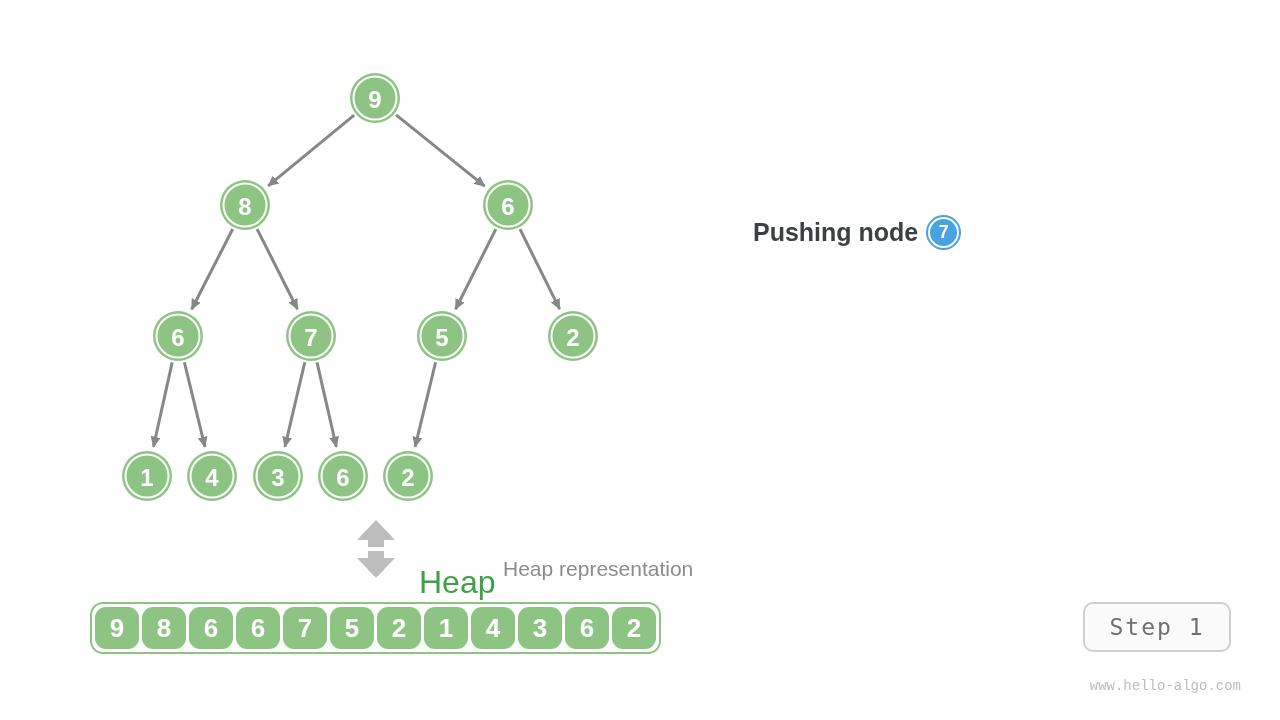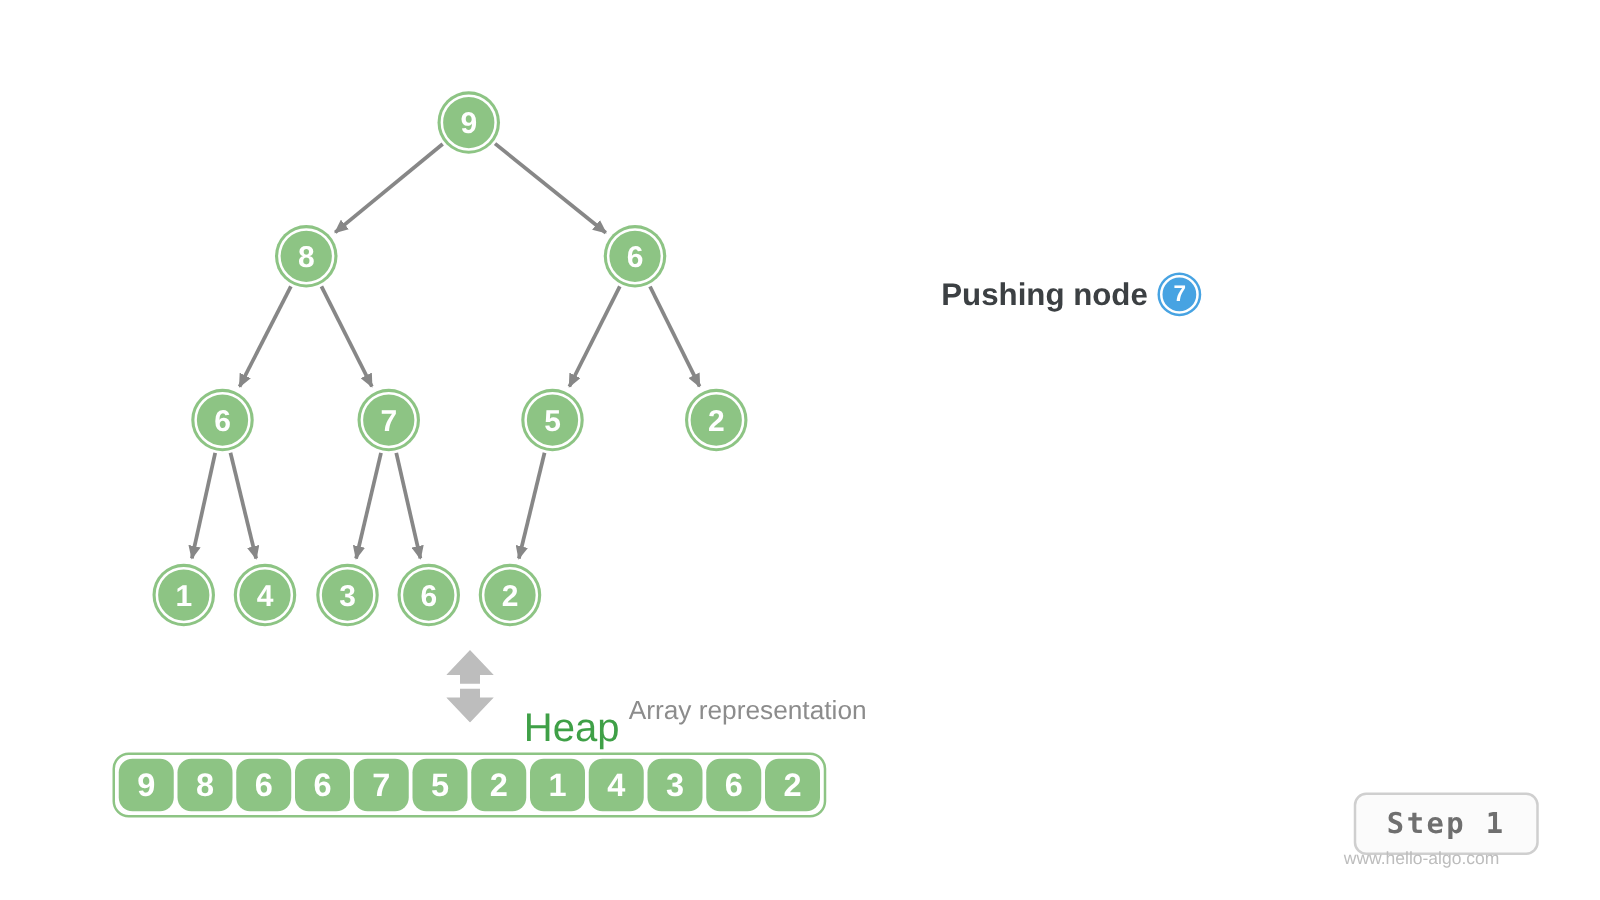--- a/index.html
+++ b/index.html
@@ -37,39 +37,39 @@
     position:absolute;left:90px;top:602px;display:flex;gap:3px;padding:3px;
     border:2px solid var(--node-green);border-radius:13px;background:#fff;
   }
   .array-cell{
     width:44px;height:42px;border-radius:11px;background:var(--node-green);
     color:#fff;font-weight:bold;font-size:26px;
     display:flex;align-items:center;justify-content:center;
   }
   .caption{
     position:absolute;left:753px;top:213px;height:38px;
-    display:flex;align-items:flex-end;
+    display:flex;align-items:center;
     font-size:25px;font-weight:bold;color:var(--caption-dark);white-space:nowrap;
   }
   .blue-node{
     width:27px;height:27px;border-radius:50%;background:var(--highlight-blue);
     border:2px solid #fff;box-shadow:0 0 0 2px var(--highlight-blue);
     display:flex;align-items:center;justify-content:center;
     color:#fff;font-size:18px;font-weight:bold;margin:0 13px 0 10px;flex:none;
   }
   .step-badge{
     position:absolute;left:1083px;top:602px;width:148px;height:50px;box-sizing:border-box;
     border:2px solid var(--step-border-gray);border-radius:10px;background:var(--step-bg);
     display:flex;align-items:center;justify-content:center;
-    font-family:"DejaVu Sans Mono",monospace;font-weight:bold;font-size:23px;
-    color:var(--step-text-gray);letter-spacing:2px;margin-top:32px;
+    font-family:"DejaVu Sans Mono",monospace;font-weight:normal;font-size:23px;
+    color:var(--step-text-gray);letter-spacing:2px;
   }
   .watermark{
-    position:absolute;left:1075px;top:678px;width:166px;text-align:left;
-    font-family:Liberation Sans, sans-serif;font-size:14px;color:var(--watermark-gray);
+    position:absolute;left:1075px;top:678px;width:166px;text-align:right;
+    font-family:Liberation Mono, monospace;font-size:14px;color:var(--watermark-gray);
   }
 </style>
 </head>
 <body>
 
 <div class="canvas">
 
   <svg id="tree-svg" width="720" height="540" viewBox="0 0 720 540">
       <defs>
         <marker id="arrowhead" markerUnits="userSpaceOnUse" markerWidth="12" markerHeight="10" refX="10" refY="5" orient="auto">
@@ -150,21 +150,21 @@
     </svg>
 
   <svg class="updown" width="40" height="58" viewBox="0 0 40 58">
     <polygon points="19,0 38,20 27,20 27,27 11,27 11,20 0,20" fill="#BDBDBD"></polygon>
     <polygon points="11,31 27,31 27,38 38,38 19,58 0,38 11,38" fill="#BDBDBD"></polygon>
   </svg>
 
   <div class="heap-label">Heap</div>
 
 
-  <div class="repr array-repr">Array representation</div>
+  <div class="repr array-repr">Heap representation</div>
 
   <div class="array-box" id="array-box">
       <div class="array-cell">9</div>
       <div class="array-cell">8</div>
       <div class="array-cell">6</div>
       <div class="array-cell">6</div>
       <div class="array-cell">7</div>
       <div class="array-cell">5</div>
       <div class="array-cell">2</div>
       <div class="array-cell">1</div>

